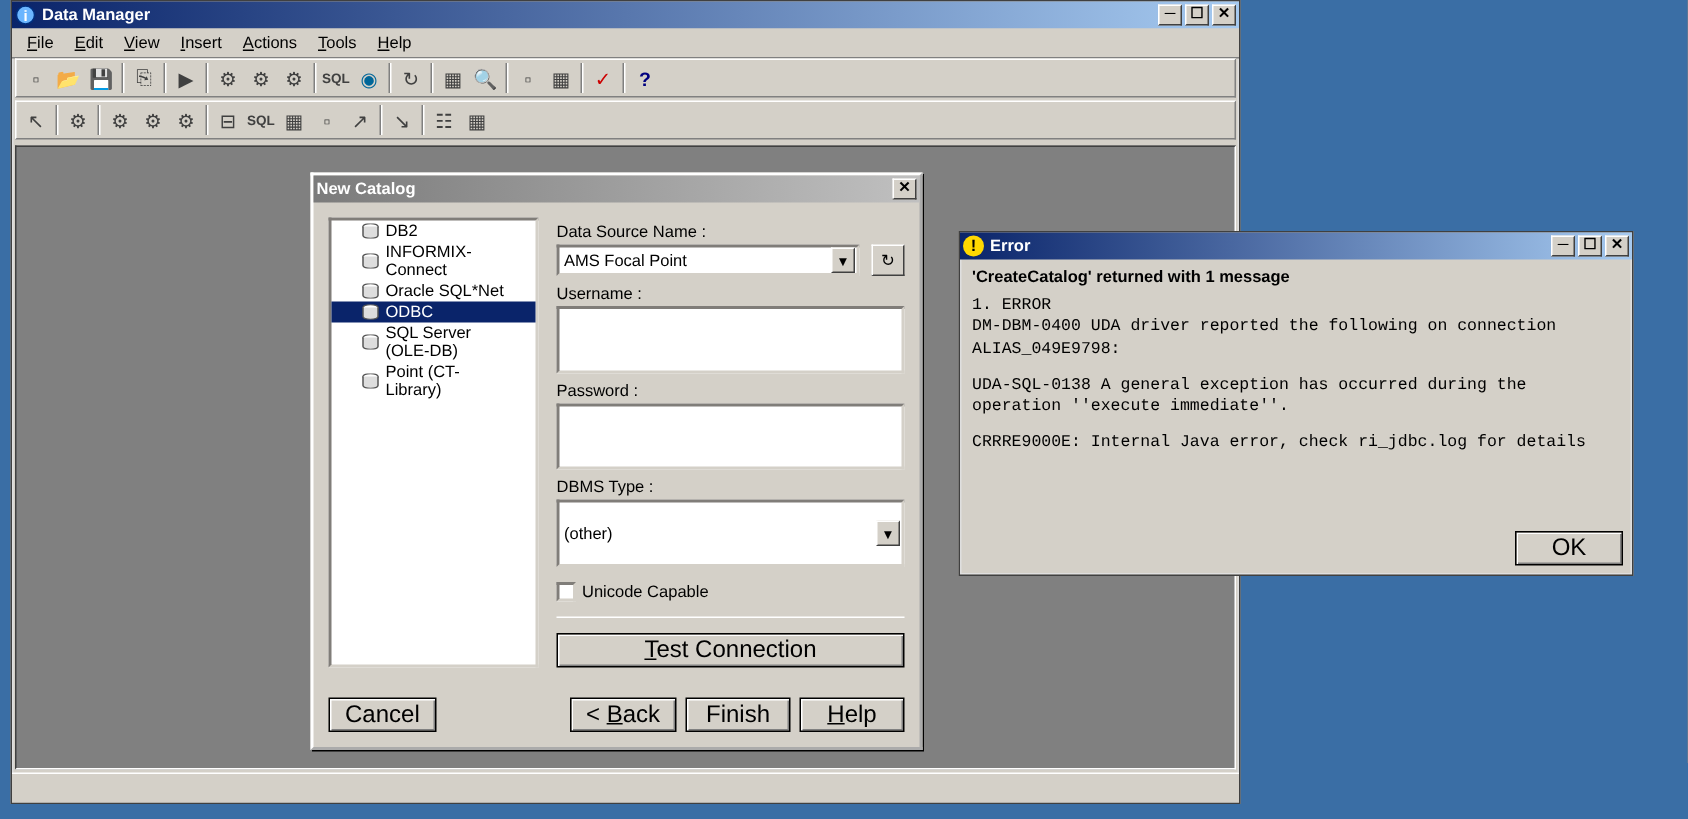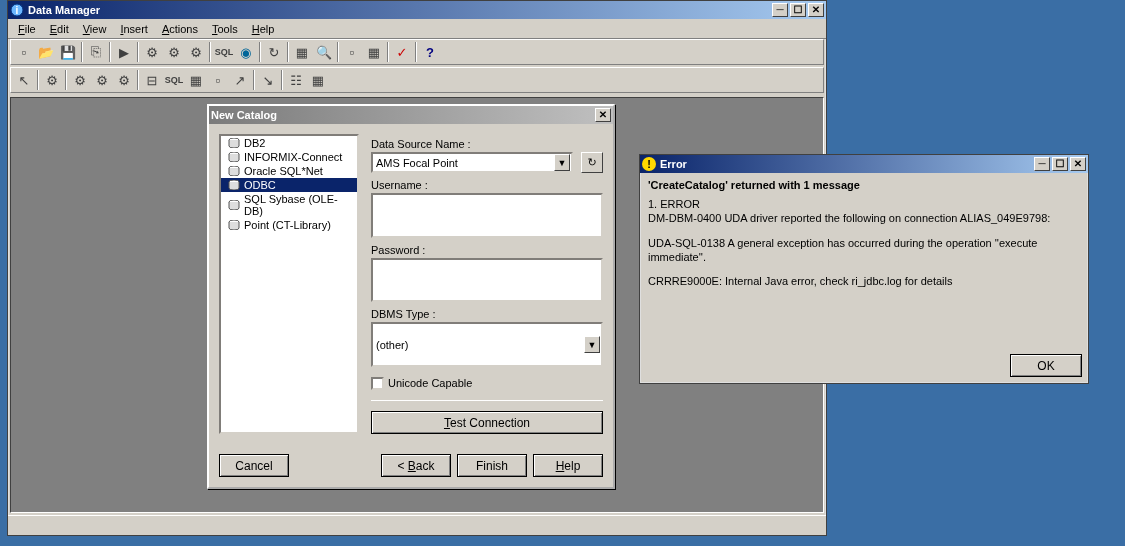--- a/index.html
+++ b/index.html
@@ -82,21 +82,21 @@
     height: 18px; background:linear-gradient(to right,#7b7b7b,#c0c0c0);
     color:#fff; font-weight:bold; display:flex; align-items:center;
     padding: 0 2px;
   }
   .dlg-body { flex:1; padding:10px; display:flex; gap:12px; }
 
   .listbox {
     width: 140px; height: 300px; background:#fff;
     border: 2px inset #d4d0c8;
   }
-  .list-item { padding: 1px 7px; display:flex; align-items:center; gap:4px; cursor:pointer;}
+  .list-item { padding: 1px 20px; display:flex; align-items:center; gap:4px; cursor:pointer;}
   .list-item.selected { background:#0a246a; color:#fff; }
   .db-icon { width:12px; height:10px; }
   .db-icon svg { display:block;}
 
   .form-col { flex:1; display:flex; flex-direction:column; gap:2px; }
   .field-label { margin-top:4px; }
   .field-row { display:flex; gap:8px; align-items:center; }
   .text-input, .combo {
     height: 21px; background:#fff;
     border: 2px inset #d4d0c8; padding:0 3px;
@@ -112,47 +112,47 @@
   }
   .sm-btn {
     width:22px; height:21px; background:#d4d0c8;
     border:1px solid; border-color:#fff #404040 #404040 #fff;
     cursor:pointer; display:flex; align-items:center; justify-content:center;
   }
   .checkbox {
     width:13px; height:13px; background:#fff;
     border:2px inset #d4d0c8; cursor:pointer; margin-right:4px;
   }
-  .check-row { display:flex; margin:8px 0;}
+  .check-row { display:flex; align-items:center; margin:8px 0;}
 
   .btn {
     min-width:70px; height:23px; padding:0 10px;
     background:#d4d0c8;
     border:1px solid #000; box-shadow: inset 1px 1px 0 #fff, inset -1px -1px 0 #808080;
-    cursor:pointer; font-family:inherit; font-size:12px;
+    cursor:pointer; font-family:inherit; font-size:16px;
     display:flex; align-items:center; justify-content:center;
   }
   .btn .und { text-decoration: underline; }
   .btn-row { display:flex; gap:6px; justify-content:flex-end; padding:8px; }
 
   .test-btn-row {
     border-top: 1px solid #fff; padding-top:10px; margin-top:auto;
     display:flex;
   }
   .test-btn { flex:1; }
 
   
   .err-win {
     position:absolute; background:#d4d0c8;
     border:1px solid #404040; box-shadow: 0 0 0 1px #dfdfdf inset;
     display:flex; flex-direction:column;
   }
   .err-header { padding:6px 8px; font-weight:bold; }
   .err-body { padding:0 8px 4px 8px; flex:1; }
-  .err-line { margin-bottom:10px; line-height:1.3;}
+  .err-line { margin-bottom:10px; line-height:1.3;font-family:Liberation Mono, monospace;}
   .err-btn-row { display:flex; justify-content:flex-end; padding:6px; }
 
   .yellow-icon {
     width:14px; height:14px; background:#ffd800; border-radius:50%;
     display:flex; align-items:center; justify-content:center;
     color:#000; font-weight:bold; font-size:11px; margin-right:4px;
   }
 </style>
 </head>
 <body>
@@ -229,21 +229,21 @@
       <span class="tb-sep"></span>
       <span class="tb-btn">↘</span>
       <span class="tb-sep"></span>
       <span class="tb-btn">☷</span>
       <span class="tb-btn">▦</span>
     </div>
   </div>
 
   <div class="client">
 
-    <div class="dialog" style="left:196px; top:6px; width:408px;">
+    <div class="dialog" style="left:196px; top:17px; width:408px;">
       <div class="dlg-title">
         <span class="title-text">New Catalog</span>
         <span class="win-btn">✕</span>
       </div>
       <div class="dlg-body">
         <div class="listbox">
           <div id="catalog-types">
               <div class="list-item">
                 <span class="db-icon">
                   <svg width="12" height="10">
@@ -280,21 +280,21 @@
                 </span>
                 <span>ODBC</span>
               </div>
               <div class="list-item">
                 <span class="db-icon">
                   <svg width="12" height="10">
                     <ellipse cx="6" cy="2" rx="5" ry="2" fill="#fff" stroke="#555"></ellipse>
                     <path d="M1 2 V8 A5 2 0 0 0 11 8 V2" fill="#ddd" stroke="#555"></path>
                   </svg>
                 </span>
-                <span>SQL Sybase (OLE-DB)</span>
+                <span>SQL Server (OLE-DB)</span>
               </div>
               <div class="list-item">
                 <span class="db-icon">
                   <svg width="12" height="10">
                     <ellipse cx="6" cy="2" rx="5" ry="2" fill="#fff" stroke="#555"></ellipse>
                     <path d="M1 2 V8 A5 2 0 0 0 11 8 V2" fill="#ddd" stroke="#555"></path>
                   </svg>
                 </span>
                 <span>Point (CT-Library)</span>
               </div>

